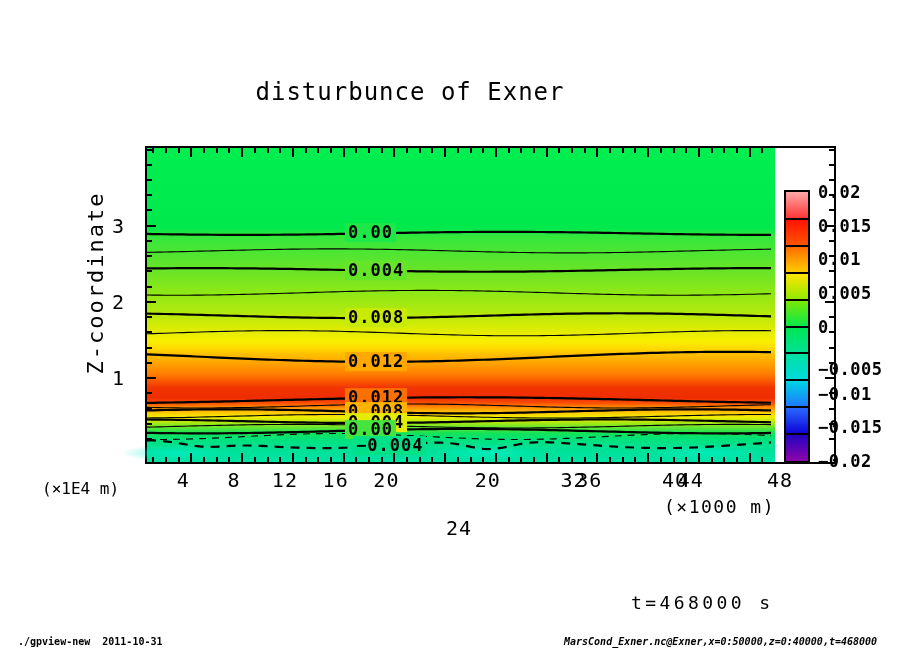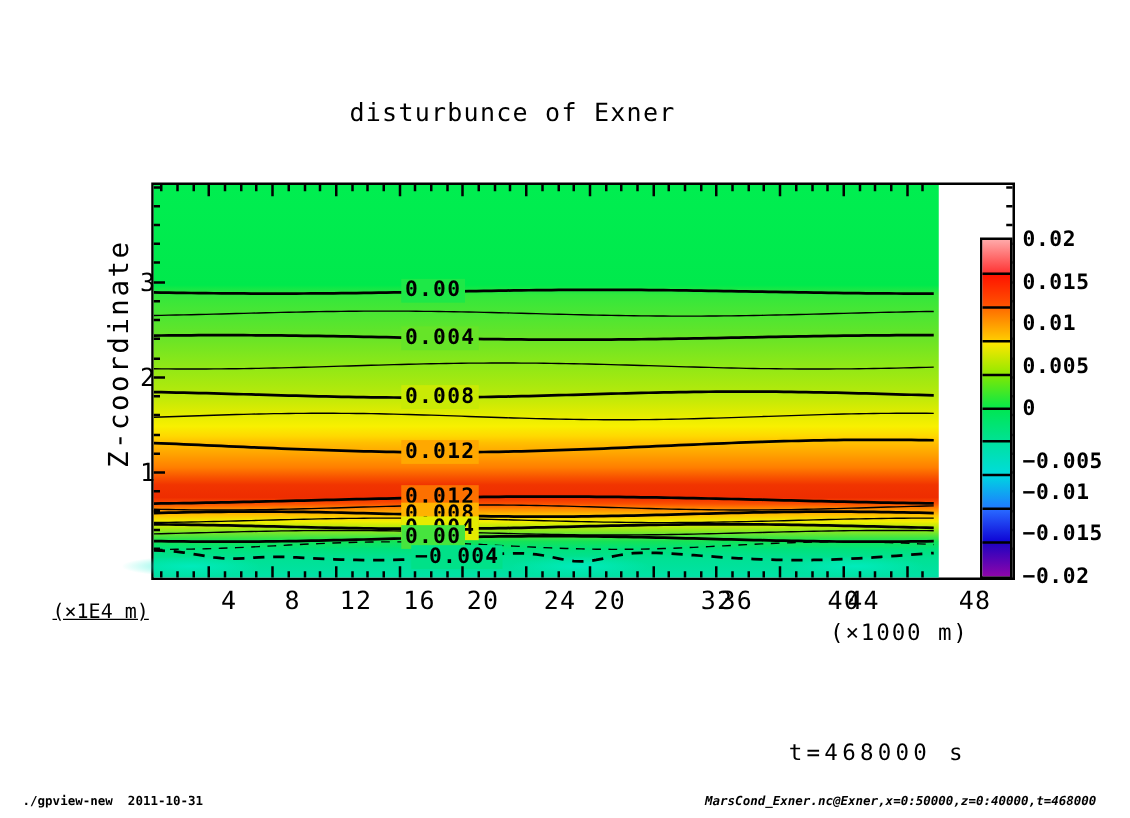--- a/index.html
+++ b/index.html
@@ -1,30 +1,30 @@
 <!DOCTYPE html>
 <html><head>
 <meta charset="utf-8">
 <style>
   html,body{margin:0;padding:0;background:#fff;}
   .page{position:relative;width:904px;height:654px;background:#ffffff;
         font-family:"DejaVu Sans Mono","Liberation Mono",monospace;color:#000;overflow:hidden;}
   .abs{position:absolute;}
-  .title{left:0;top:78px;width:820px;text-align:center;font-size:20px;letter-spacing:1px;}
-  .plot{left:121px;top:146px;width:691px;height:318px;border:2px solid #000;box-sizing:border-box;}
+  .title{left:0;top:78px;width:820px;text-align:center;font-size:24px;letter-spacing:1px;}
+  .plot{left:145px;top:146px;width:691px;height:318px;border:2px solid #000;box-sizing:border-box;}
   .plot-bg{position:absolute;left:0;top:0;width:628px;height:314px;}
   .contour-svg{position:absolute;left:0;top:0;}
   .tick{position:absolute;background:#000;}
   .clabel{position:absolute;font-size:17px;font-weight:bold;line-height:1;padding:1px 3px;
           letter-spacing:1px;transform:translateY(-52%);white-space:pre;}
   .patch{position:absolute;bottom:1px;width:110px;height:16px;
          background:radial-gradient(ellipse at center,rgba(0,240,205,0.65),rgba(0,240,205,0) 72%);}
   .zlabel{left:-34px;top:270px;width:260px;height:26px;text-align:center;font-size:22px;
           letter-spacing:2px;transform:rotate(-90deg);}
-  .zunit{left:42px;top:479px;font-size:16px;text-decoration:underline;}
+  .zunit{left:42px;top:479px;font-size:16px;}
   .ztick-label{position:absolute;width:40px;left:84px;text-align:right;font-size:20px;
                transform:translateY(-50%);}
   .xtick-label{position:absolute;top:468px;font-size:20px;transform:translateX(-50%);letter-spacing:1px;}
   .xunit{left:664px;top:496px;font-size:18px;letter-spacing:1.5px;}
   .xaxis-label{left:0;top:518px;width:904px;text-align:center;font-size:21px;letter-spacing:1px;}
   .cbar{left:784px;top:190px;width:26px;height:273px;border:2px solid #000;box-sizing:border-box;}
   .cbar-grad{position:absolute;left:0;top:0;width:22px;height:269px;}
   .cbar-line{position:absolute;left:0;width:22px;height:2px;background:#000;}
   .cbar-label{position:absolute;left:818px;font-size:17px;font-weight:bold;letter-spacing:0.5px;
               transform:translateY(-50%);}
@@ -226,21 +226,21 @@
       <div class="ztick-label" style="top: 301.951px;">2</div>
       <div class="ztick-label" style="top: 225.738px;">3</div>
     </div>
 
   <div id="xtick-labels">
       <div class="xtick-label" style="left: 183.404px;">4</div>
       <div class="xtick-label" style="left: 234.152px;">8</div>
       <div class="xtick-label" style="left: 284.899px;">12</div>
       <div class="xtick-label" style="left: 335.646px;">16</div>
       <div class="xtick-label" style="left: 386.394px;">20</div>
-      <div class="xtick-label" style="left: 448px;">24</div>
+      <div class="xtick-label" style="left: 459px; margin-top: 48px;">24</div>
       <div class="xtick-label" style="left: 487.889px;">20</div>
       <div class="xtick-label" style="left: 538.636px; margin-left: 35px;">32</div>
       <div class="xtick-label" style="left: 589.384px;">36</div>
       <div class="xtick-label" style="left: 659px; margin-left: 16px;">40</div>
       <div class="xtick-label" style="left: 690.879px;">44</div>
       <div class="xtick-label" style="left: 780px;">48</div>
     </div>
   <div class="abs xunit">(×1000 m)</div>
 
   <div class="abs cbar">

